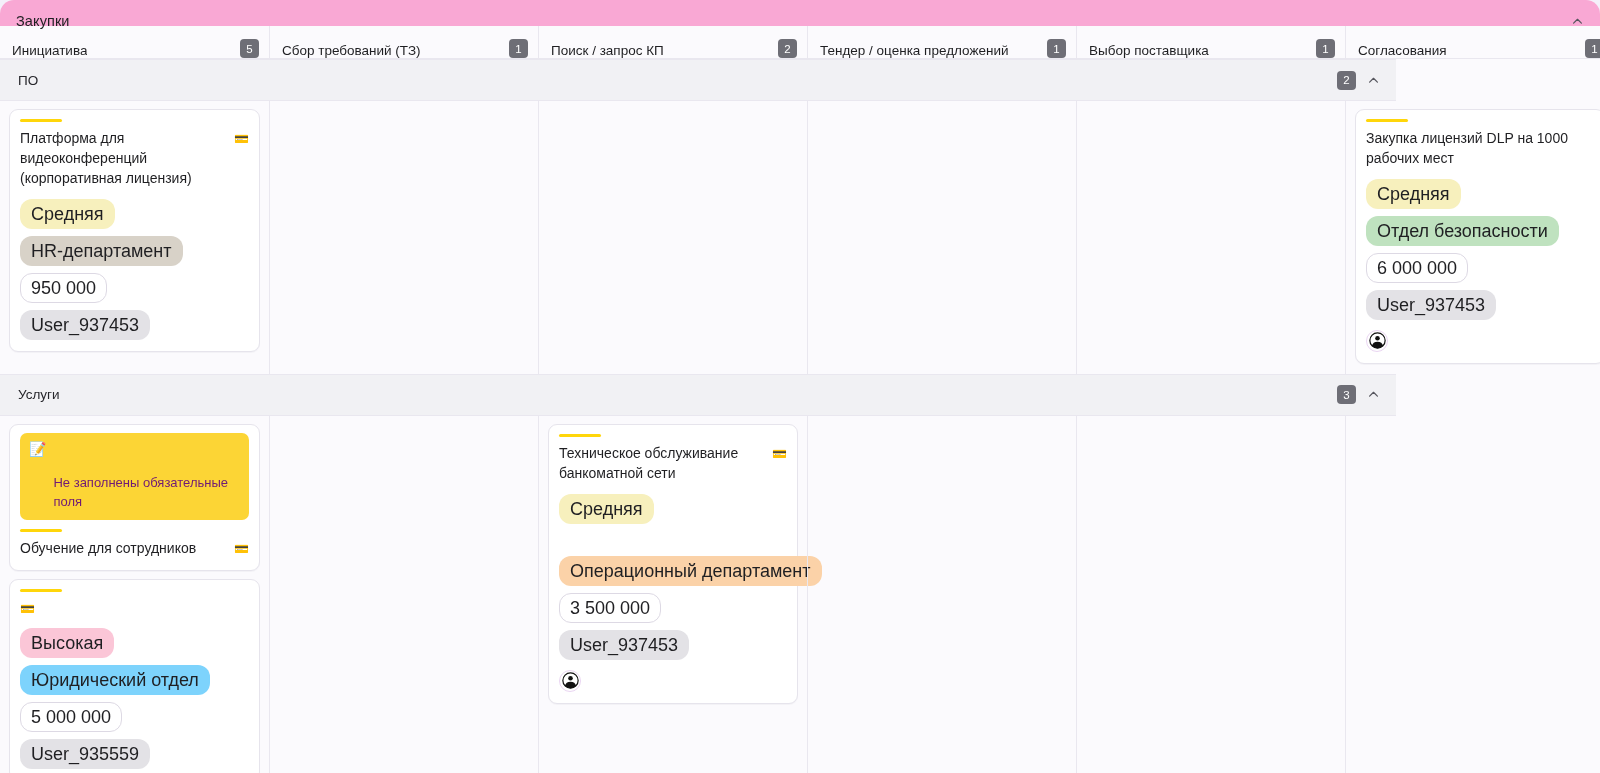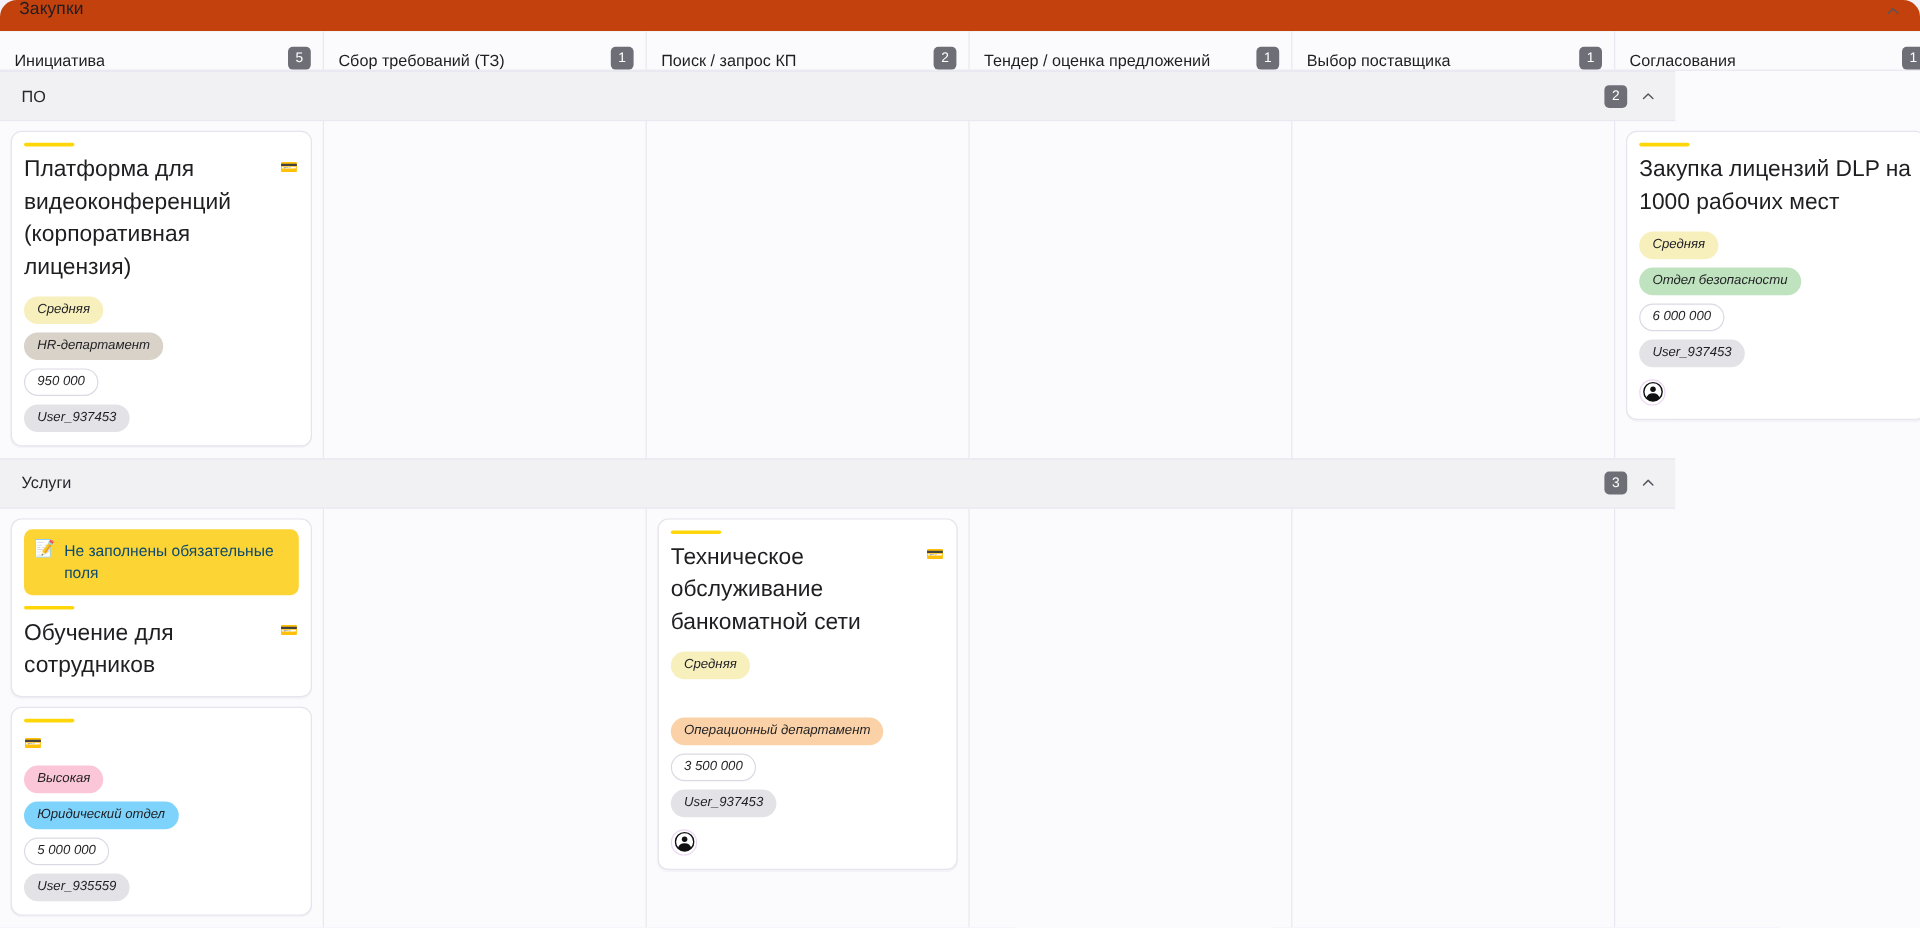--- a/index.html
+++ b/index.html
@@ -18,22 +18,23 @@
     height: 773px;
     background: #fbfafd;
     border-radius: 14px 14px 0 0;
     overflow: hidden;
   }
 
   
   .board-titlebar {
     height: 26px;
     display: flex;
-    padding: 0 14px 0 16px;
-    background: #c2410c;
+    align-items: center;
+    padding: 16px 14px 0 16px;
+    background: #f9a8d4;
   }
   .board-title {
     font-size: 14.5px;
     color: #1f1f22;
     letter-spacing: .1px;
   }
   .spacer { flex: 1 1 auto; }
 
   .chev {
     width: 18px; height: 18px;
@@ -147,65 +148,65 @@
     border-radius: 7px;
     padding: 8px 10px 8px 9px;
     display: flex;
     align-items: flex-start;
     gap: 7px;
     margin: -1px 0 9px 0;
   }
   .warn-emoji { font-size: 14px; line-height: 1.25; flex: 0 0 auto; }
   .warn-text {
     font-size: 13px;
-    color: #0c4a6e;
+    color: #701a75;
     line-height: 1.5;
+    margin-top: 32px;
   }
 
   .card-accent {
     width: 42px;
     height: 3px;
     border-radius: 2px;
     background: #ffd60a;
     margin-bottom: 7px;
   }
 
   .card-titlerow {
     display: flex;
     align-items: flex-start;
     gap: 8px;
   }
   .card-title {
-    font-size: 19px;
+    font-size: 14px;
     line-height: 1.42;
     color: #1f1f22;
     flex: 1 1 auto;
   }
   .card-emoji {
     font-size: 12px;
     line-height: 1.5;
     flex: 0 0 auto;
     margin-top: 1px;
   }
 
   .chips {
     display: flex;
     flex-direction: column;
     align-items: flex-start;
     gap: 7px;
     margin-top: 10px;
   }
   .chip {
-    font-size: 11px;
+    font-size: 18px;
     line-height: 1;
     padding: 6px 11px;
     border-radius: 12px;
     color: #1f1f22;
     white-space: nowrap;
-    font-style: italic;
   }
   .chip-priority-med  { background: #f7f0bd; }
   .chip-priority-high { background: #fbc6d7; }
   .chip-dept-hr       { background: #d8d2c8; }
   .chip-dept-sec      { background: #bfe2bf; }
   .chip-dept-ops      { background: #fbd2a8; margin-top: 25px; }
   .chip-dept-legal    { background: #7dd3fc; }
   .chip-amount        { background: #ffffff; border: 1px solid #ddd9e4; padding: 5px 10px; }
   .chip-user          { background: #e3e2e6; }
 

